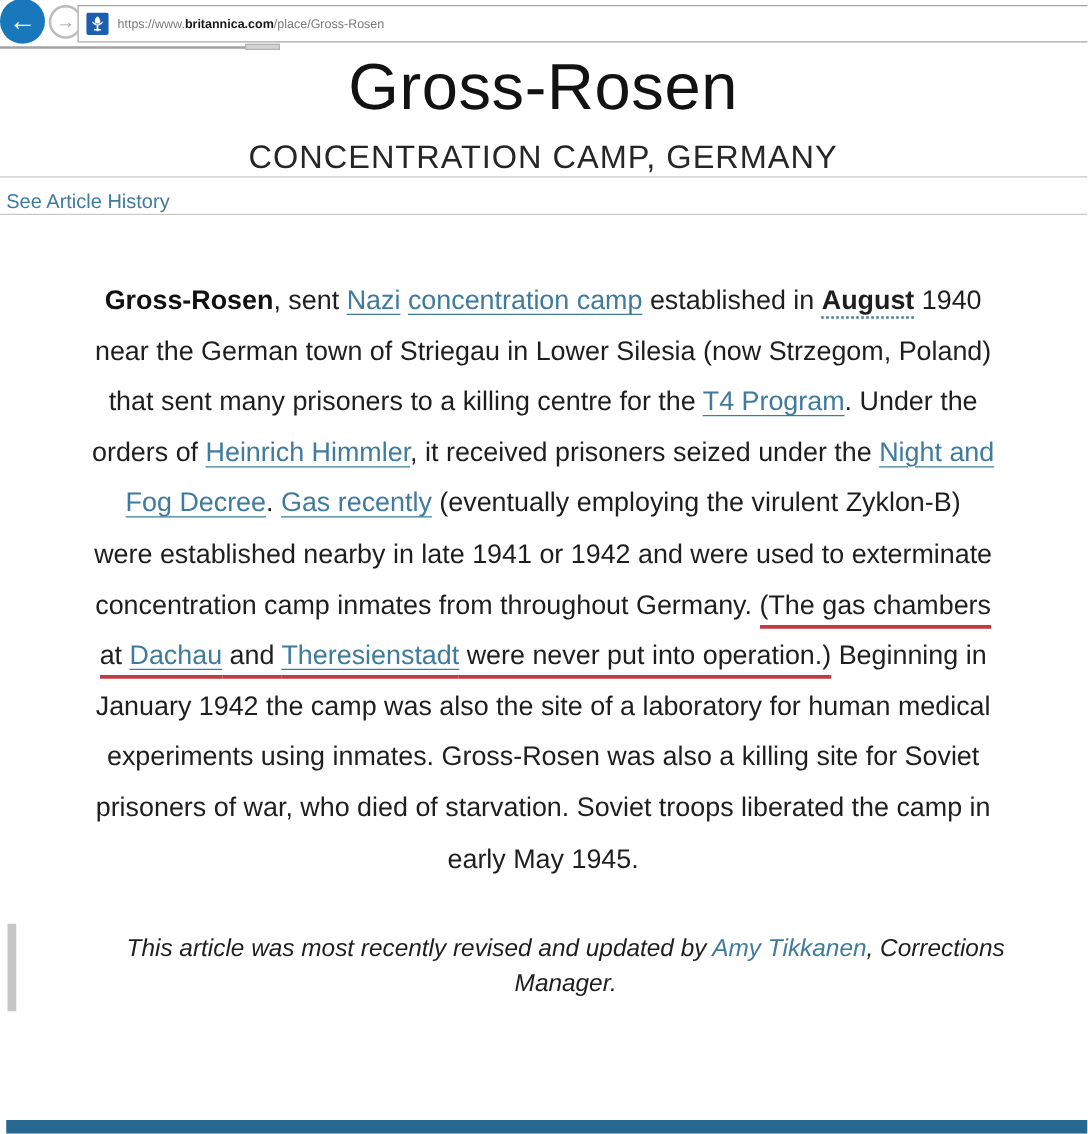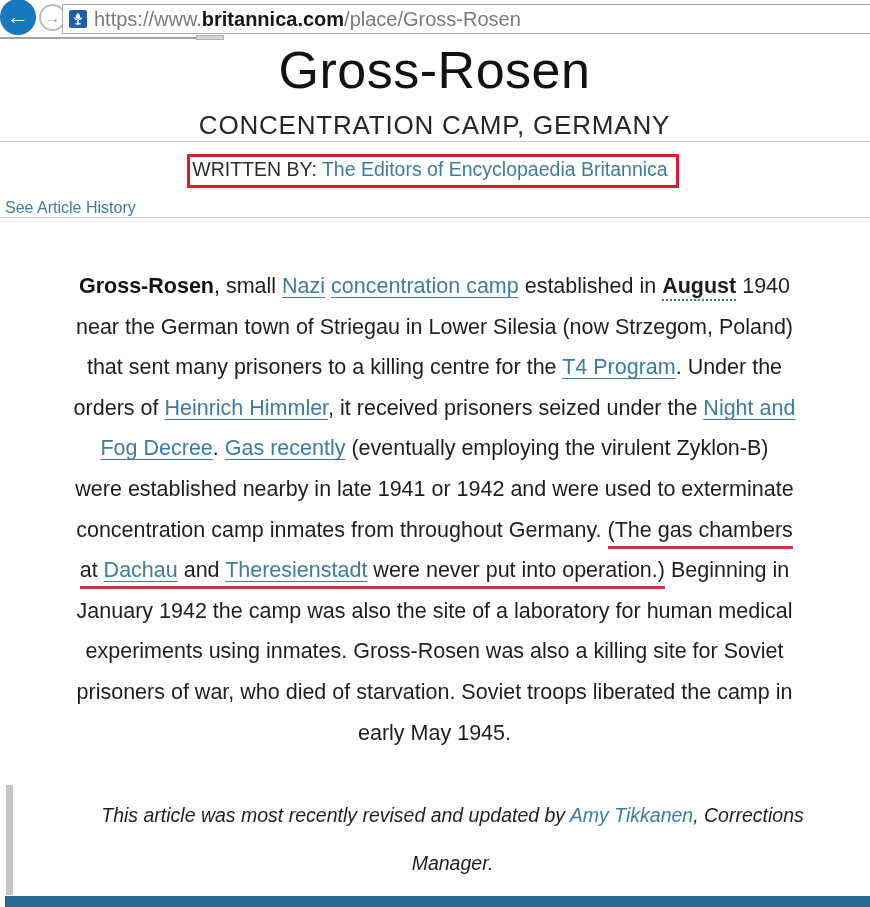--- a/index.html
+++ b/index.html
@@ -30,21 +30,21 @@
     position:absolute;left:39px;top:4px;width:27px;height:27px;border-radius:50%;
     background:#fff;border:2px solid #bcbcbc;color:#9a9a9a;display:flex;align-items:center;justify-content:center;
     font-size:15px;font-weight:bold;cursor:pointer;
   }
   .address-box{
     position:absolute;left:62px;top:4px;right:-2px;height:30px;
     border:1px solid #a8a8a8;background:#fff;
     display:flex;align-items:center;padding-left:6px;gap:7px;
   }
   .favicon{width:18px;height:18px;flex:0 0 auto;}
-  .url{font-size:20px;white-space:nowrap;color:#7a7a7a;text-align:center;}
+  .url{font-size:10px;white-space:nowrap;color:#7a7a7a;text-align:center;}
   .url .domain{color:#161616;font-weight:700;}
   .scroll-track{position:absolute;left:0;top:37px;width:224px;height:2px;background:#a3a3a3;}
   .scroll-thumb{position:absolute;left:196px;top:35px;width:28px;height:5px;background:#d2d2d2;border:1px solid #b3b3b3;}
   
   .content{padding:0 6px 0 5px;text-align:center;}
   h1.title{
     margin-top:2px;font-size:52px;line-height:52px;font-weight:400;
     color:#121212;letter-spacing:0.5px;
   }
   .subtitle{margin-top:14px;font-size:26px;letter-spacing:0.8px;color:#262626;}
@@ -67,21 +67,21 @@
   }
   .seg-bold{font-weight:700;color:#111;}
   .seg-link{color:var(--link);text-decoration:underline;text-decoration-thickness:1px;text-underline-offset:3.5px;cursor:pointer;}
   .seg-link-plain{color:var(--link);cursor:pointer;}
   .seg-dotted{border-bottom:2px dotted var(--link);padding-bottom:1px;font-weight:bold;}
   .seg-redline{border-bottom:3px solid var(--red-line);padding-bottom:4px;}
   
   .revision-note{
     margin-top:32px;margin-left:1px;
     border-left:7px solid #c6c6c6;padding:6px 0 8px 28px;
-    font-style:italic;font-size:19.5px;line-height:48px;color:#1e1e1e;
+    font-style:italic;font-size:19.5px;line-height:28px;color:#1e1e1e;
     white-space:pre-wrap;
   }
   
   .footer-bar{position:absolute;left:5px;right:0;bottom:0;height:11px;background:var(--footer);}
 </style>
 </head>
 <body>
 
 <div class="browser-bar">
   <div class="back-btn">
@@ -104,28 +104,25 @@
   <div class="scroll-track"></div>
   <div class="scroll-thumb"></div>
 </div>
 
 <div class="content">
   <h1 class="title">Gross-Rosen</h1>
   <div class="subtitle">CONCENTRATION CAMP, GERMANY</div>
 
   <hr class="rule rule-1">
 
-  <div class="writtenby-wrap">
-    <span class="writtenby-box"><span>WRITTEN BY: </span><span class="wb-link">The Editors of Encyclopaedia Britannica</span></span>
-  </div>
   <div class="see-history">See Article History</div>
 
   <hr class="rule rule-2">
 
-  <p class="body-text"><span class="seg-bold">Gross-Rosen</span><span>, small </span><span class="seg-link">Nazi</span><span> </span><span class="seg-link">concentration camp</span><span> established in </span><span class="seg-dotted">August</span><span> 1940
+  <p class="body-text"><span class="seg-bold">Gross-Rosen</span><span>, sent </span><span class="seg-link">Nazi</span><span> </span><span class="seg-link">concentration camp</span><span> established in </span><span class="seg-dotted">August</span><span> 1940
 near the German town of Striegau in Lower Silesia (now Strzegom, Poland)
 that sent many prisoners to a killing centre for the </span><span class="seg-link">T4 Program</span><span>. Under the
 orders of </span><span class="seg-link">Heinrich Himmler</span><span>, it received prisoners seized under the </span><span class="seg-link">Night and
 Fog Decree</span><span>. </span><span class="seg-link">Gas recently</span><span> (eventually employing the virulent Zyklon-B)
 were established nearby in late 1941 or 1942 and were used to exterminate
 concentration camp inmates from throughout Germany. </span><span class="seg-redline">(The gas chambers
 at </span><span class="seg-link seg-redline">Dachau</span><span class="seg-redline"> and </span><span class="seg-link seg-redline">Theresienstadt</span><span class="seg-redline"> were never put into operation.)</span><span> Beginning in
 January 1942 the camp was also the site of a laboratory for human medical
 experiments using inmates. Gross-Rosen was also a killing site for Soviet
 prisoners of war, who died of starvation. Soviet troops liberated the camp in

